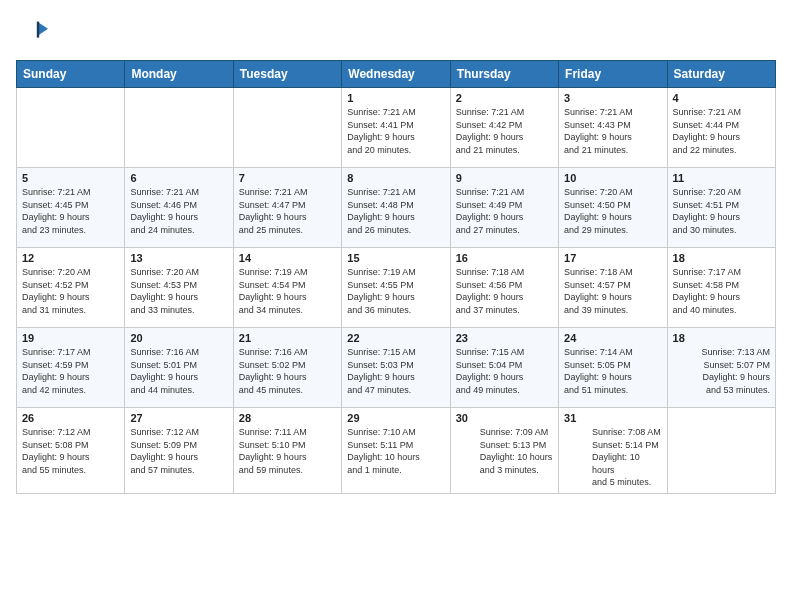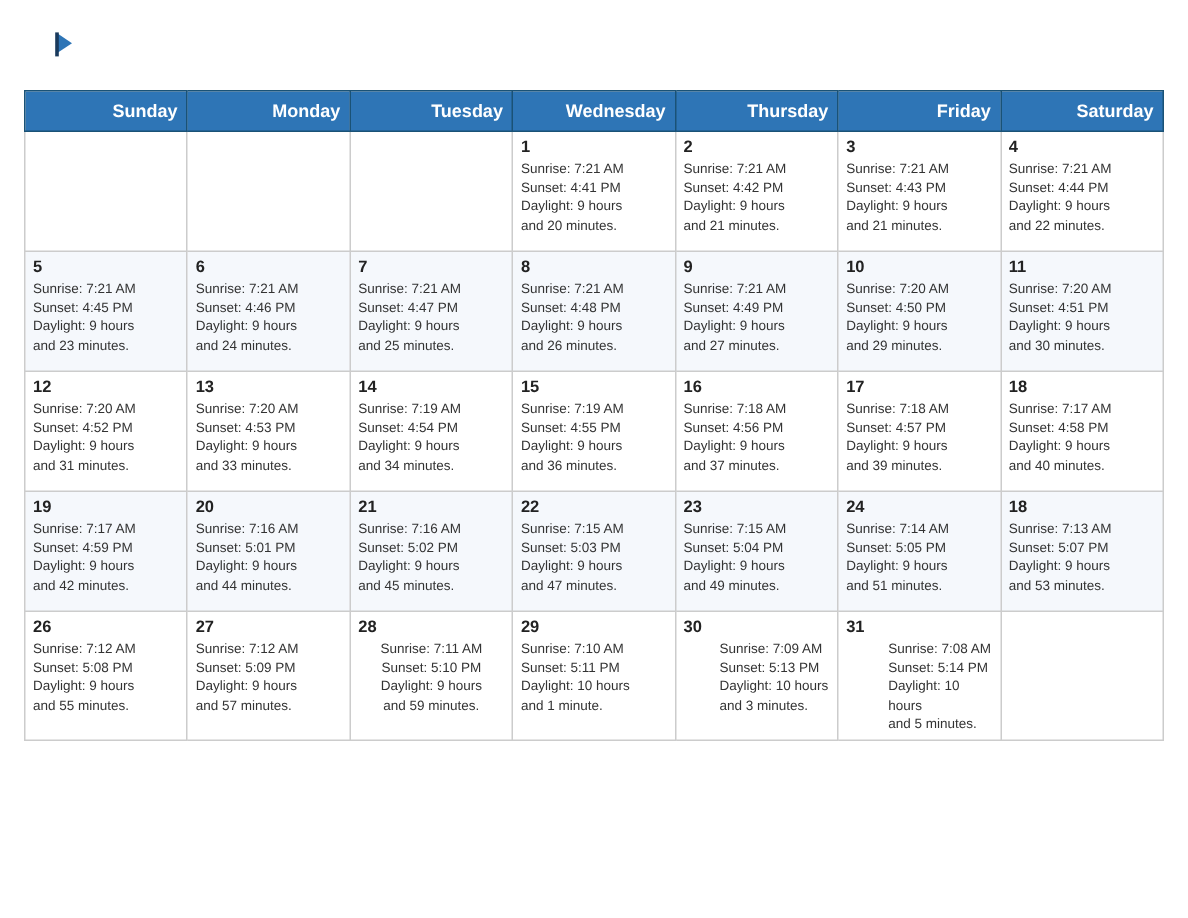--- a/index.html
+++ b/index.html
@@ -49,21 +49,21 @@
     .calendar {
       width: 100%;
       border-collapse: collapse;
       border: 1px solid #ccc;
     }
     .calendar th {
       background-color: #2e75b6;
       color: #fff;
       font-size: 12px;
       font-weight: bold;
-      text-align: right;
+      text-align: left;
       padding: 6px 6px;
       border: 1px solid #1a5276;
     }
     .calendar td {
       width: calc(100%/7);
       vertical-align: top;
       border: 1px solid #ccc;
       padding: 4px 5px;
       font-size: 9.5px;
       color: #222;
@@ -296,21 +296,21 @@
         </td>
         <td>
           <div class="day-number">24</div>
           <div class="day-info" style="white-space: pre-line;">Sunrise: 7:14 AM
 Sunset: 5:05 PM
 Daylight: 9 hours
 and 51 minutes.</div>
         </td>
         <td>
           <div class="day-number">18</div>
-          <div class="day-info" style="white-space: pre-line;">Sunrise: 7:13 AM
+          <div class="day-info" style="white-space: pre-line; text-align: right;">Sunrise: 7:13 AM
 Sunset: 5:07 PM
 Daylight: 9 hours
 and 53 minutes.</div>
         </td>
       </tr>
       <tr>
         <td>
           <div class="day-number">26</div>
           <div class="day-info" style="white-space: pre-line;">Sunrise: 7:12 AM
 Sunset: 5:08 PM
@@ -319,21 +319,21 @@
         </td>
         <td>
           <div class="day-number">27</div>
           <div class="day-info" style="white-space: pre-line;">Sunrise: 7:12 AM
 Sunset: 5:09 PM
 Daylight: 9 hours
 and 57 minutes.</div>
         </td>
         <td>
           <div class="day-number">28</div>
-          <div class="day-info" style="white-space: pre-line; text-align: center;">Sunrise: 7:11 AM
+          <div class="day-info" style="white-space: pre-line;">Sunrise: 7:11 AM
 Sunset: 5:10 PM
 Daylight: 9 hours
 and 59 minutes.</div>
         </td>
         <td>
           <div class="day-number">29</div>
           <div class="day-info" style="white-space: pre-line;">Sunrise: 7:10 AM
 Sunset: 5:11 PM
 Daylight: 10 hours
 and 1 minute.</div>

